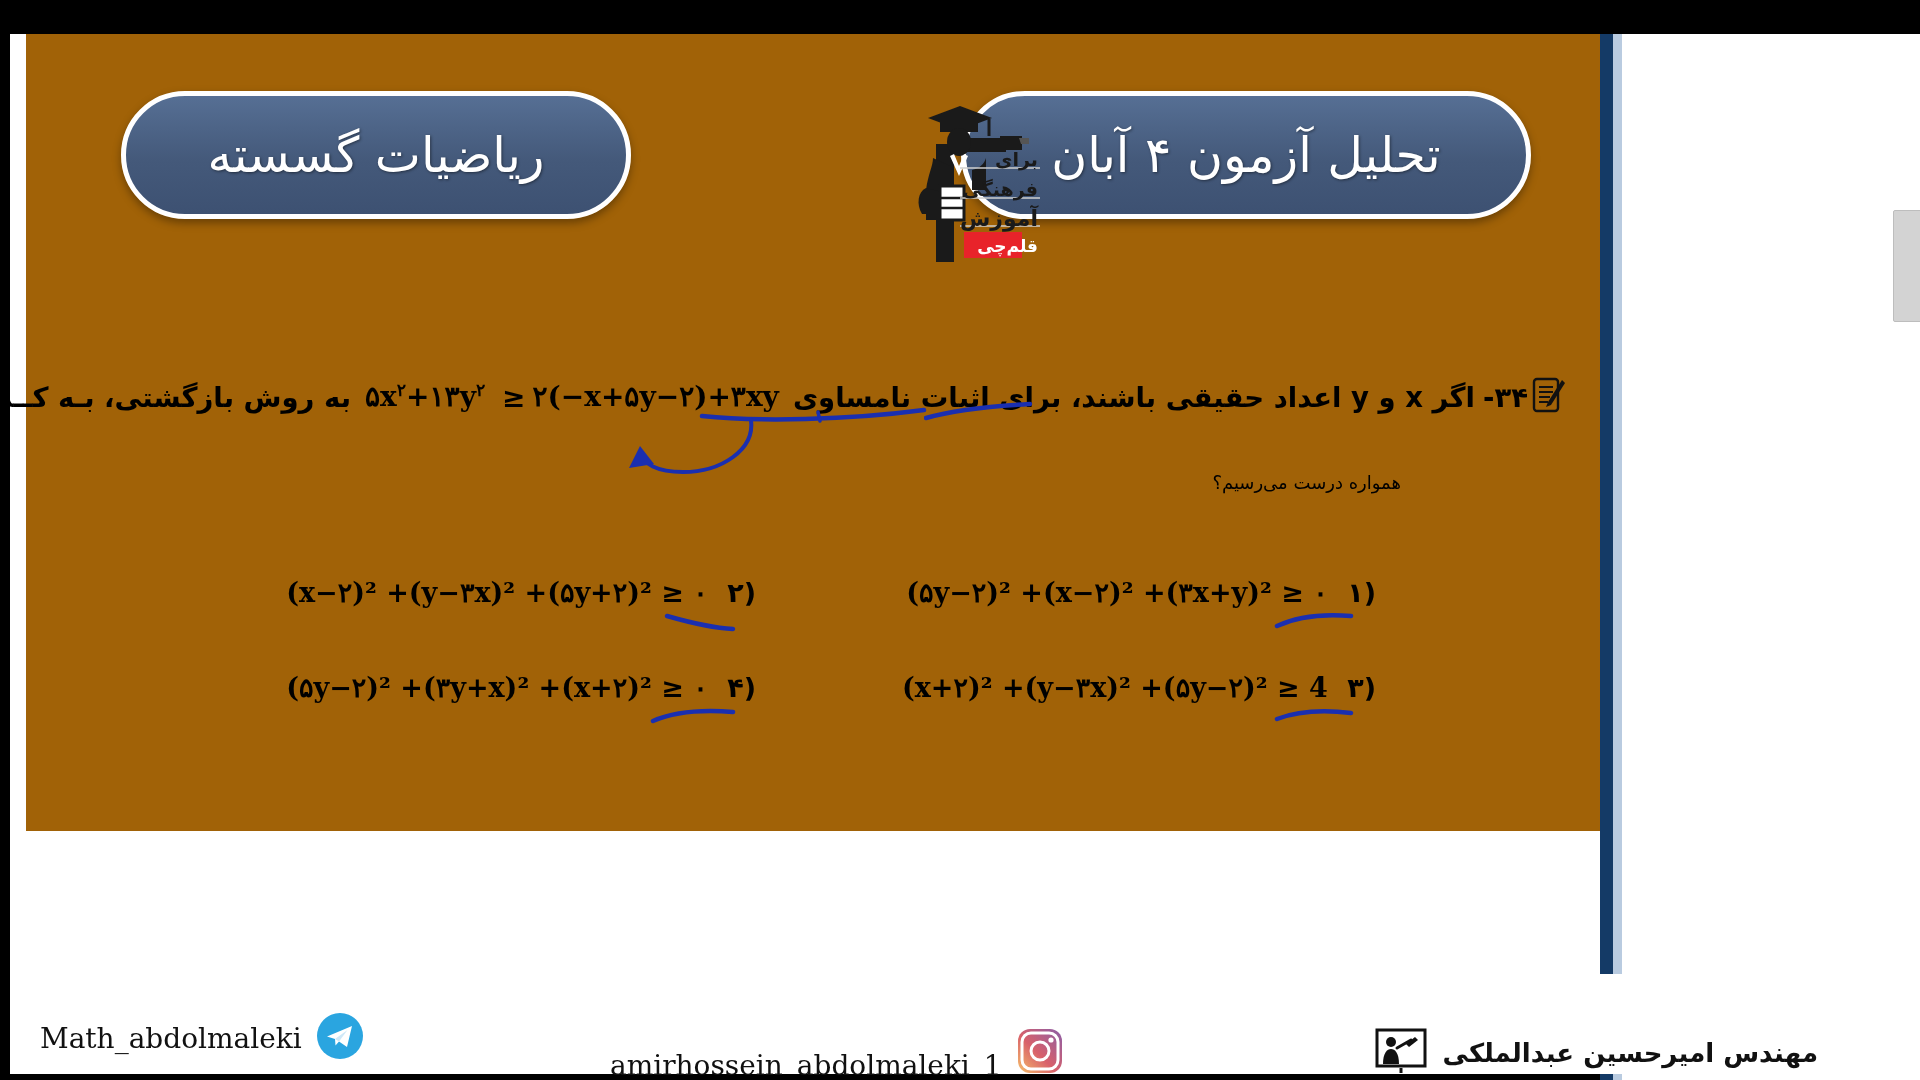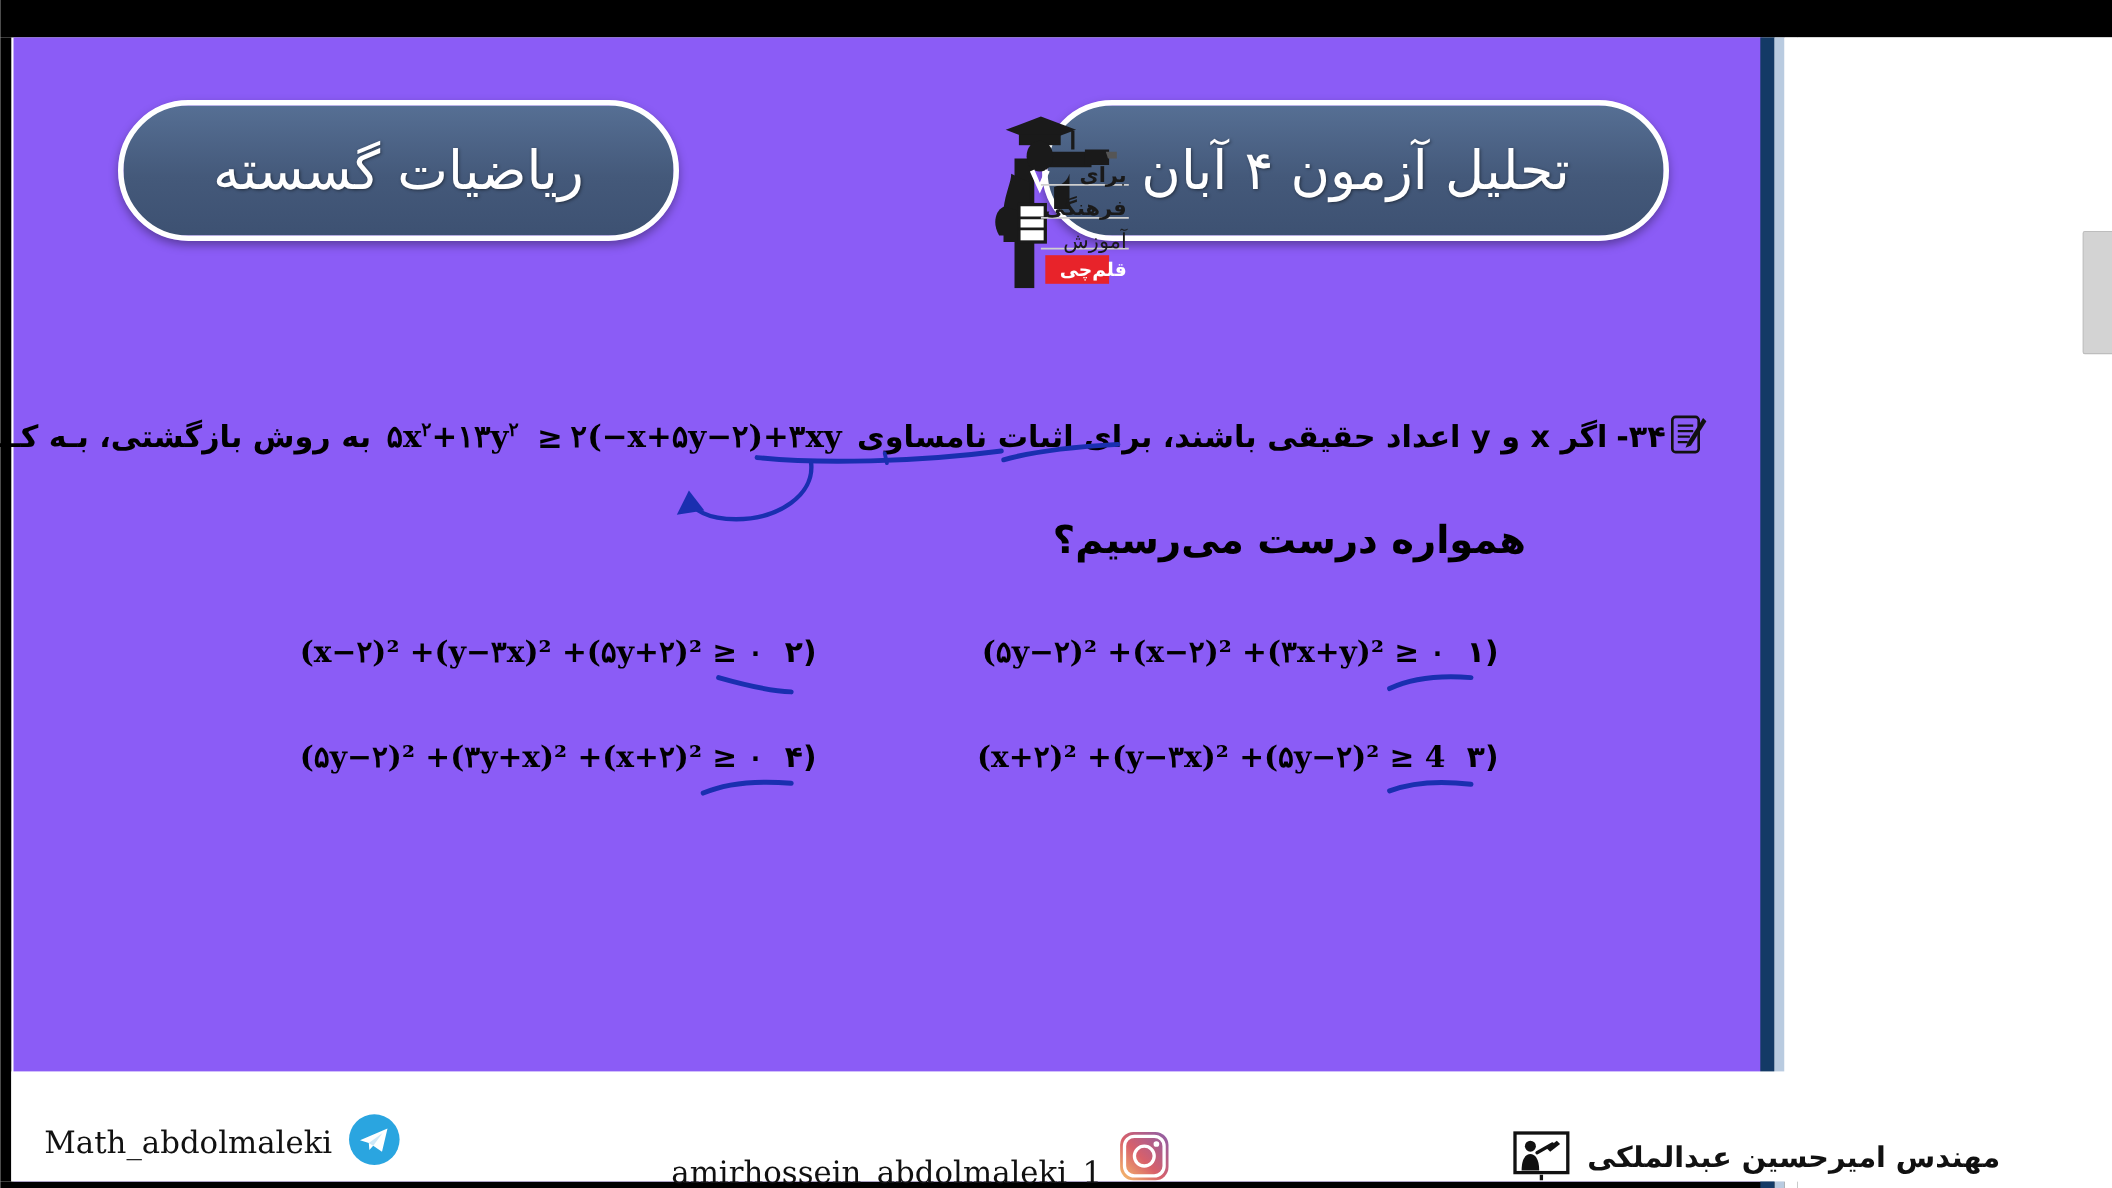--- a/index.html
+++ b/index.html
@@ -9,21 +9,21 @@
     font-family:"DejaVu Sans","Liberation Sans",sans-serif;
     overflow:hidden;position:relative;
   }
 
   
   .topbar{position:absolute;left:0;top:0;width:1920px;height:34px;background:#000;}
   .bottombar{position:absolute;left:0;bottom:0;width:1920px;height:6px;background:#000;}
   .leftedge{position:absolute;left:0;top:34px;width:10px;height:1040px;background:#000;}
 
   
-  .slide{position:absolute;left:12px;top:34px;width:1590px;height:1040px;background:#8b5cf6;}
+  .slide{position:absolute;left:26px;top:34px;width:1590px;height:797px;background:#a16207;}
 
   
   .rail-dark{position:absolute;left:1600px;top:34px;width:13px;height:1046px;background:#143a66;}
   .rail-light{position:absolute;left:1613px;top:34px;width:9px;height:1046px;background:#b9cbe0;}
   .rail-gap{position:absolute;left:1622px;top:34px;width:12px;height:1046px;background:#ffffff;}
   .scroll-track{position:absolute;left:1634px;top:34px;width:286px;height:1046px;background:#ffffff;}
   .scroll-thumb{position:absolute;left:1893px;top:210px;width:27px;height:110px;background:#d3d3d3;border:1px solid #bdbdbd;border-radius:2px;}
 
   
   .pill{
@@ -52,21 +52,21 @@
     font-family:"DejaVu Sans","Liberation Sans",sans-serif;
     white-space:nowrap;display:flex;align-items:center;justify-content:flex-start;
   }
   .q-icon{display:inline-block;vertical-align:middle;margin-left:4px;}
   .math{
     font-family:"DejaVu Serif","Liberation Serif",serif;
     font-weight:bold;font-size:28px;direction:ltr;display:inline-block;
   }
   .q-line2{
     position:absolute;right:215px;top:438px;
-    font-size:35px;font-weight:bold;color:#000;direction:rtl;
+    font-size:18px;font-weight:normal;color:#000;direction:rtl;
   }
 
   
   .opt{
     position:absolute;
     font-family:"DejaVu Serif","Liberation Serif",serif;
     font-weight:bold;font-size:27px;color:#000;
     direction:rtl;white-space:nowrap;text-align:right;
   }
   .opt .num{font-family:"DejaVu Sans","Liberation Sans",sans-serif;}
@@ -131,21 +131,21 @@
 
       <line x1="72" y1="76" x2="152" y2="76" stroke="#cfcfcf" stroke-width="1.5"></line>
       <line x1="72" y1="106" x2="152" y2="106" stroke="#cfcfcf" stroke-width="1.5"></line>
       <line x1="72" y1="134" x2="152" y2="134" stroke="#cfcfcf" stroke-width="1.5"></line>
 
       <rect x="76" y="140" width="58" height="26" fill="#e8232a"></rect>
     </svg>
     <div style="position:absolute;left:78px;top:52px;width:72px;text-align:right;line-height:30px;">
       <div style="font-size:19px;font-weight:bold;color:#1a1a1a;">برای</div>
       <div style="font-size:19px;font-weight:bold;color:#1a1a1a;">فرهنگی</div>
-      <div style="font-size:19px;font-weight:normal;color:#1a1a1a;">آموزش</div>
+      <div style="font-size:22px;font-weight:bold;color:#1a1a1a;">آموزش</div>
       <div style="font-size:17px;font-weight:bold;color:#ffffff;line-height:24px;">قلم‌چی</div>
     </div>
   </div>
 
   <div class="q-line1">
     <span style="display:flex;align-items:center;direction:rtl;width:100%;justify-content:space-between;">
       <span style="display:flex;align-items:center;">
         <span class="q-icon">
           <svg width="34" height="38" viewBox="0 0 34 38" xmlns="http://www.w3.org/2000/svg">
             <rect x="2" y="4" width="24" height="32" rx="3" fill="none" stroke="#111" stroke-width="2.4"></rect>

